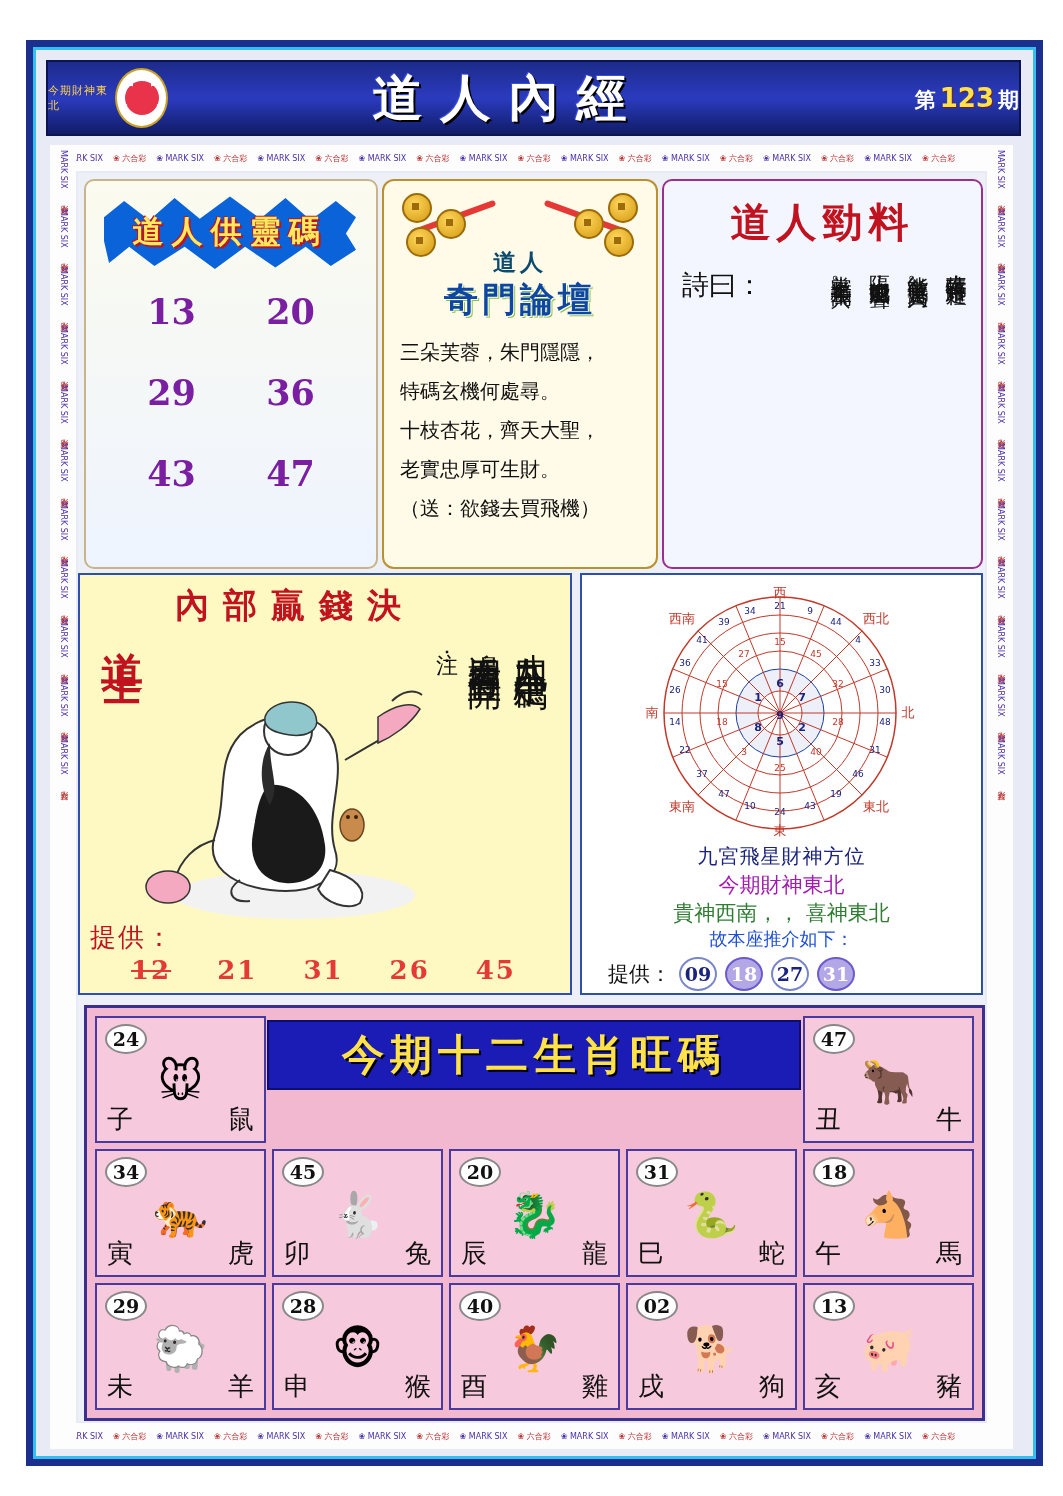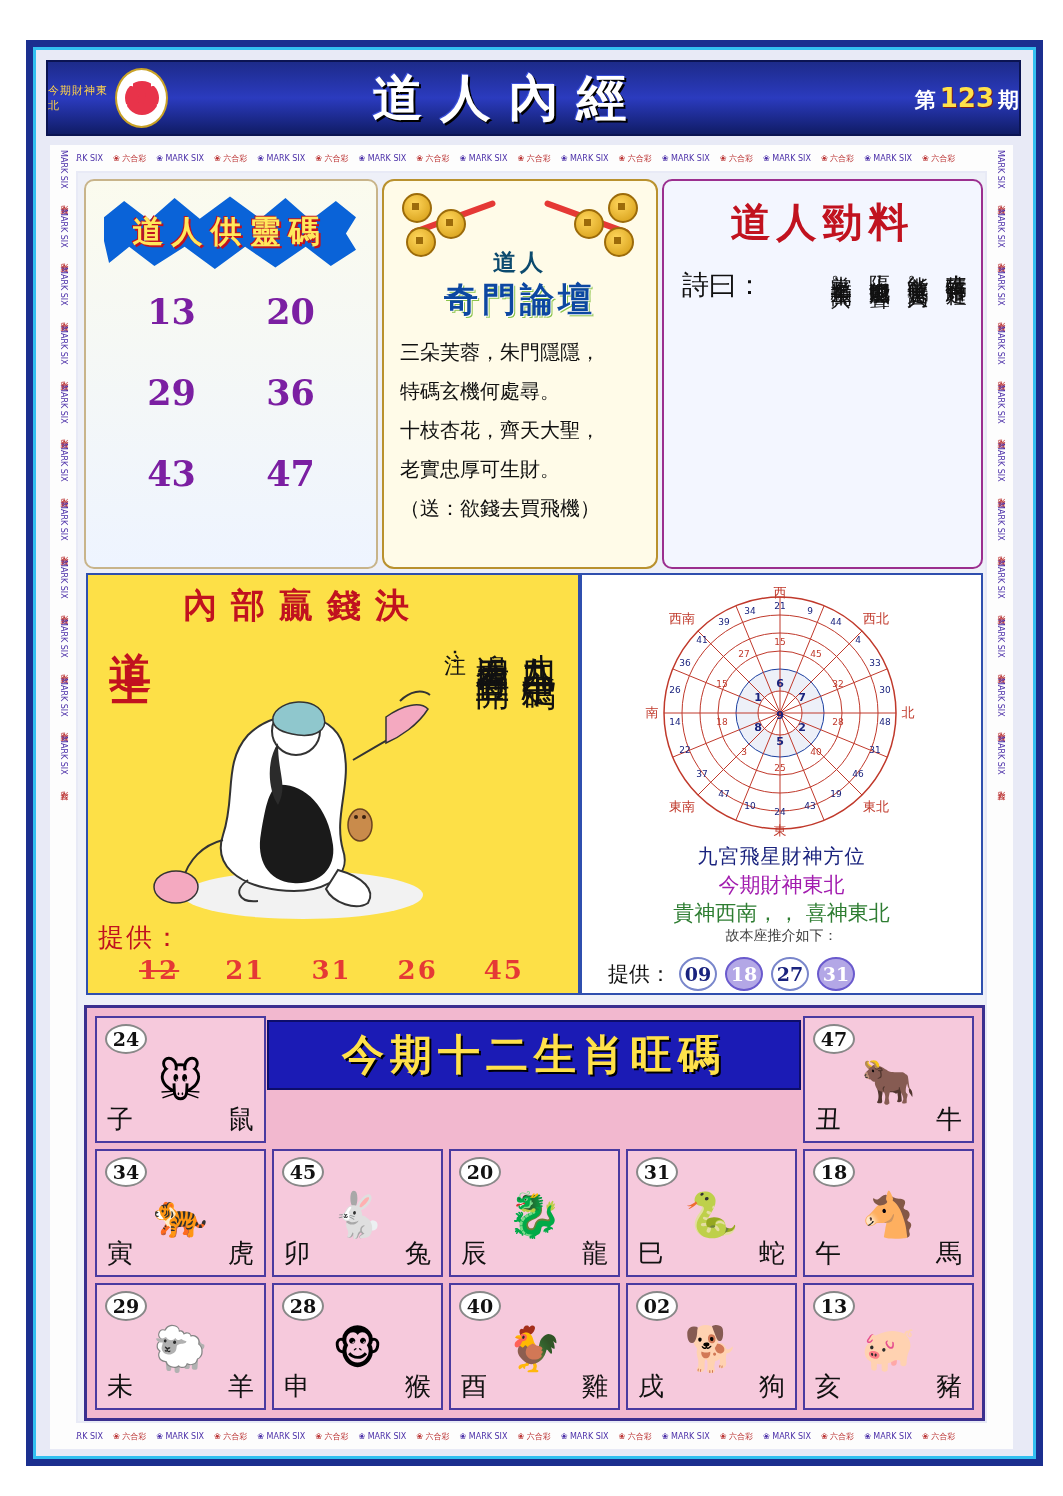--- a/index.html
+++ b/index.html
@@ -63,39 +63,39 @@
   .qimen-body{position:absolute;left:16px;right:14px;top:152px;font-family:"DejaVu Serif",serif;font-size:20px;color:#111;line-height:1.95;}
 
   .p-jinliao{left:584px;top:6px;width:317px;height:386px;background:#f3f6ff;border:2px solid #9b2f8f;border-radius:10px;}
   .jin-title{position:absolute;left:0;right:0;top:14px;text-align:center;font-family:"DejaVu Serif",serif;font-size:40px;font-weight:bold;color:#c1121f;letter-spacing:6px;}
   .jin-shi{position:absolute;left:18px;top:86px;font-family:"DejaVu Serif",serif;font-size:27px;color:#111;}
   .jin-verse{position:absolute;right:12px;top:78px;display:flex;flex-direction:row-reverse;gap:12px;}
   .jin-verse div{writing-mode:vertical-rl;font-family:"DejaVu Serif",serif;font-size:21px;line-height:1.25;color:#111;letter-spacing:2px;}
 
   
   .mid-row{position:absolute;left:0;top:400px;width:907px;height:425px;}
-  .p-inner{position:absolute;left:8px;top:0;width:490px;height:418px;background:#fde047;border:2px solid #2f4fae;}
+  .p-inner{position:absolute;left:0;top:0;width:490px;height:418px;background:#fef9c3;border:2px solid #2f4fae;}
   .inner-head{position:absolute;left:95px;top:8px;font-family:"DejaVu Serif",serif;font-size:34px;font-weight:bold;color:#c1121f;letter-spacing:14px;}
   .daoshi{position:absolute;left:14px;top:44px;writing-mode:vertical-rl;font-family:"DejaVu Serif",serif;font-size:42px;font-weight:bold;color:#c1121f;letter-spacing:10px;}
   .inner-col{position:absolute;writing-mode:vertical-rl;font-family:"DejaVu Serif",serif;color:#111;letter-spacing:4px;}
   .ic1{right:16px;top:52px;font-size:34px;}
   .ic2{right:62px;top:52px;font-size:34px;}
   .ic3{right:108px;top:60px;font-size:22px;}
   .inner-figure{position:absolute;left:40px;top:90px;width:330px;height:270px;}
   .inner-supply{position:absolute;left:10px;bottom:8px;font-family:"DejaVu Serif",serif;font-size:26px;color:#c1121f;letter-spacing:2px;}
   .inner-supply .n{color:#e53935;padding:0 5px;font-weight:bold;margin-left:36px;}
   .inner-supply .n.strike{text-decoration:line-through;color:#e53935;}
 
   .p-jiugong{position:absolute;left:502px;top:0;width:399px;height:418px;background:#ffffff;border:2px solid #2f4fae;}
   .jg-wheel{position:absolute;left:58px;top:10px;width:280px;height:256px;}
   .jg-lines{position:absolute;left:0;right:0;text-align:center;font-family:"DejaVu Serif",serif;}
   .jg-l1{top:268px;font-size:20px;color:#1a237e;letter-spacing:1px;}
   .jg-l2{top:296px;font-size:21px;color:#a21caf;}
   .jg-l3{top:324px;font-size:21px;color:#2e7d32;}
-  .jg-l4{top:352px;font-size:14px;color:#404040;}
+  .jg-l4{top:352px;font-size:18px;color:#1d4ed8;}
   .jg-supply{position:absolute;left:26px;top:382px;display:flex;align-items:center;gap:8px;font-family:"DejaVu Serif",serif;font-size:21px;color:#111;}
   .ball{width:34px;height:30px;border-radius:50%;display:flex;align-items:center;justify-content:center;font-size:19px;font-weight:bold;color:#1a237e;background:#ffffff;border:2px solid #7986cb;}
   .ball.b2{background:#b3a7e6;color:#fff;border-color:#6a5acd;}
 
   
   .p-zodiac{position:absolute;left:6px;top:832px;width:895px;height:410px;background:#f2b8cf;border:3px solid #3b2f8f;}
   .z-banner{position:absolute;left:180px;top:12px;width:530px;height:66px;background:#1b1bb5;border:2px solid #0d0d6b;display:flex;align-items:center;justify-content:center;}
   .z-banner span{font-family:"DejaVu Serif",serif;font-size:42px;font-weight:bold;color:#ffe14a;letter-spacing:6px;text-shadow:2px 2px 0 #000;}
   .z-grid{position:absolute;left:8px;top:8px;right:8px;bottom:8px;display:grid;grid-template-columns:repeat(5,1fr);grid-template-rows:repeat(3,1fr);gap:6px;}
   .z-cell{position:relative;background:#f6c9dc;border:2px solid #4a3aa0;}

